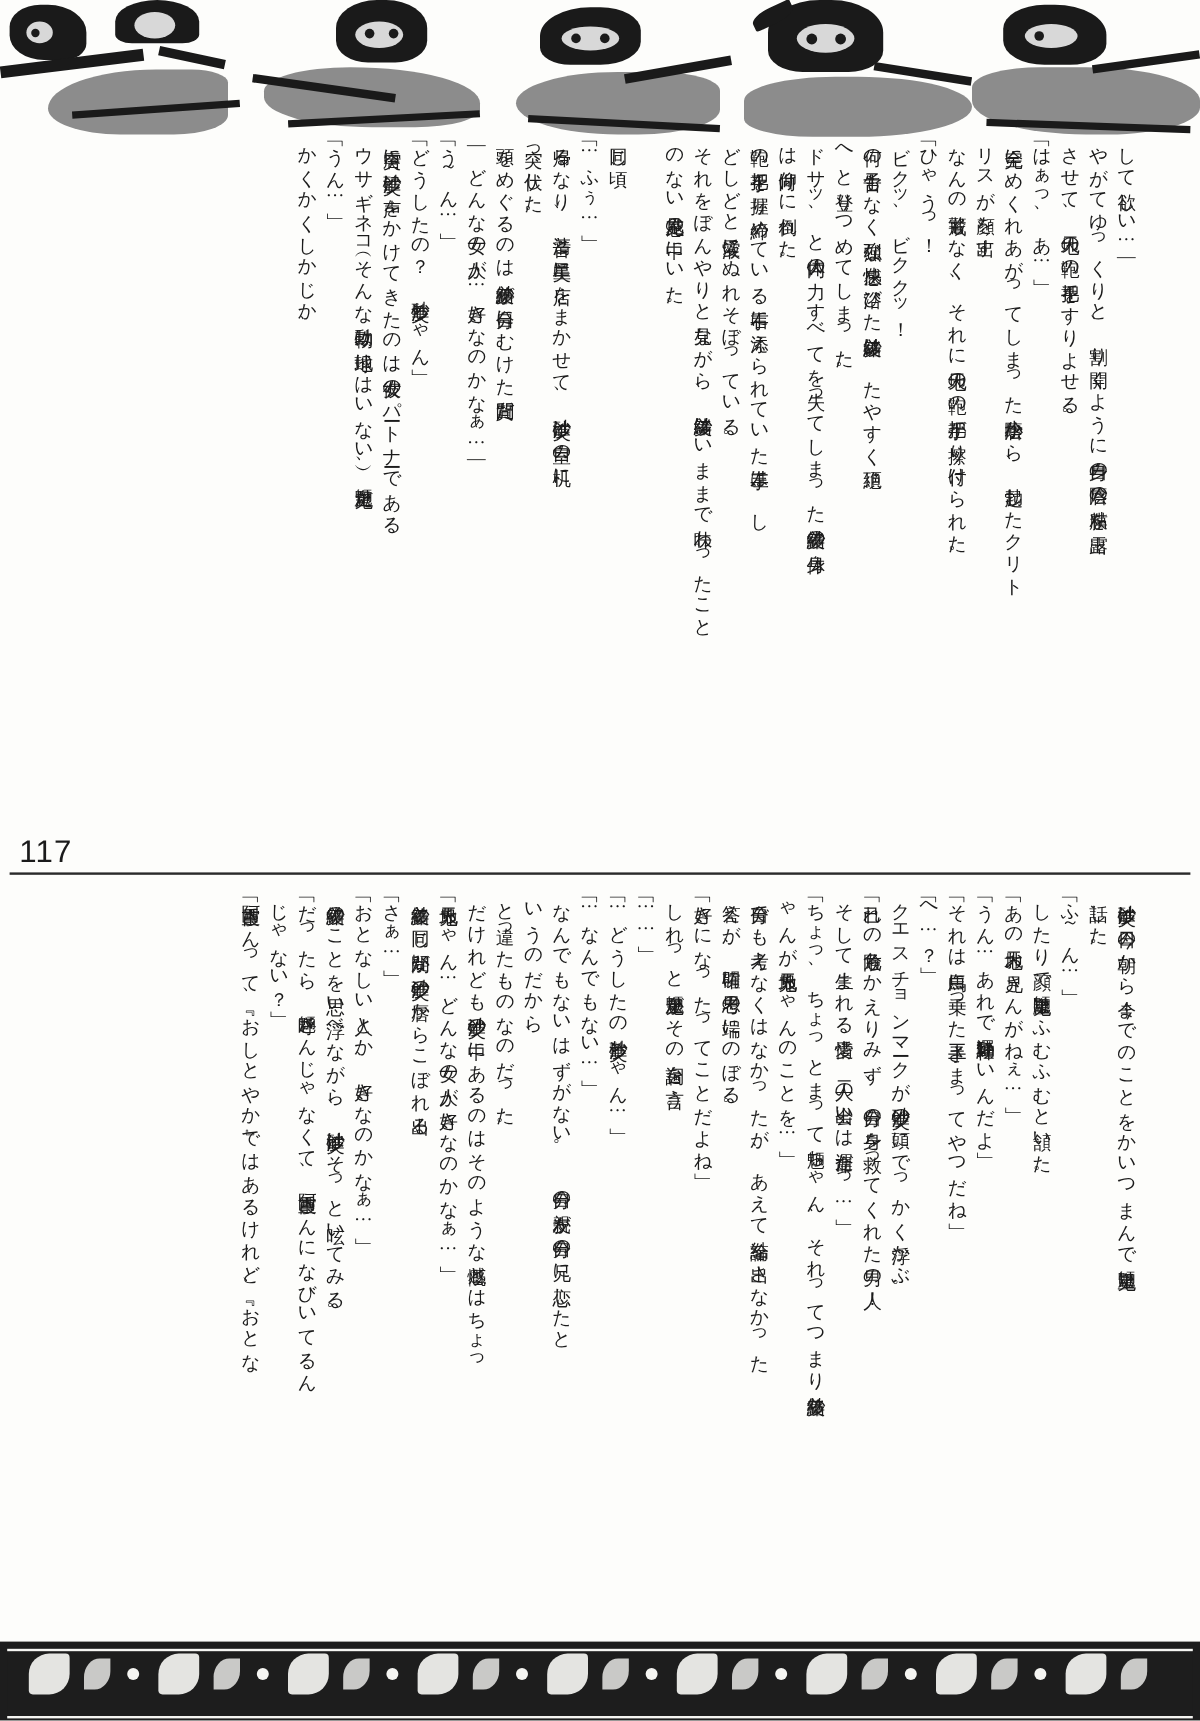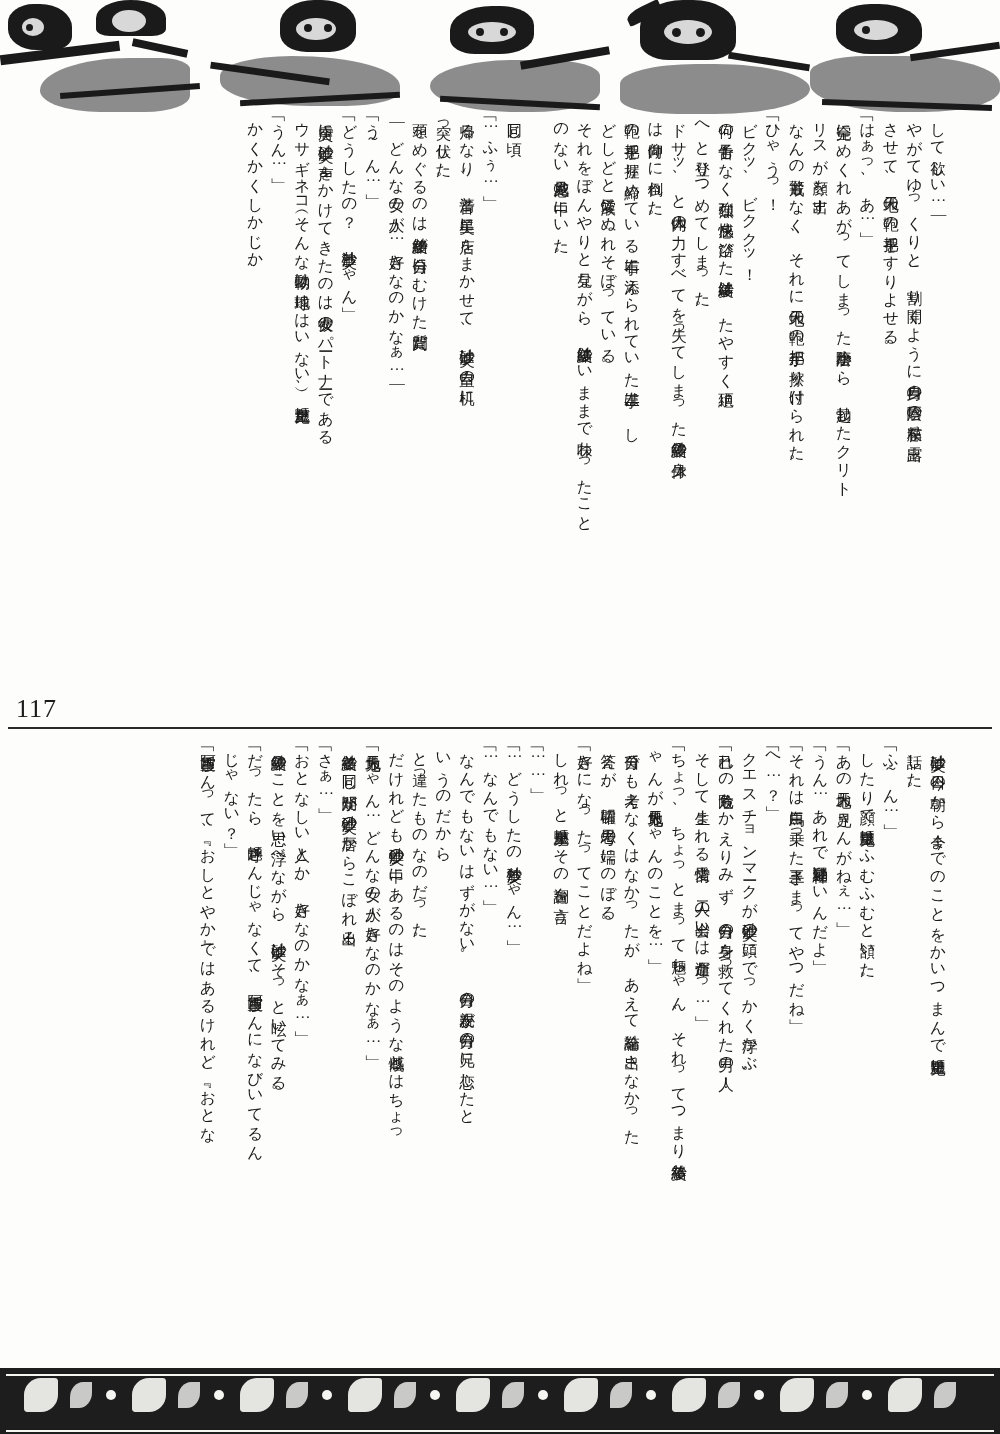--- a/index.html
+++ b/index.html
@@ -76,21 +76,21 @@
     top: 727px;
     width: 984px;
     height: 2px;
     background: #2a2a2a;
   }
 
   .page-number {
     position: absolute;
     left: 16px;
     top: 694px;
-    font-family: Liberation Serif, serif;
+    font-family: Liberation Sans, sans-serif;
     font-size: 26px;
     color: #1b1b1b;
     letter-spacing: 0.04em;
   }
 
   
   .ornament {
     position: absolute;
     left: 0;
     top: 1368px;

